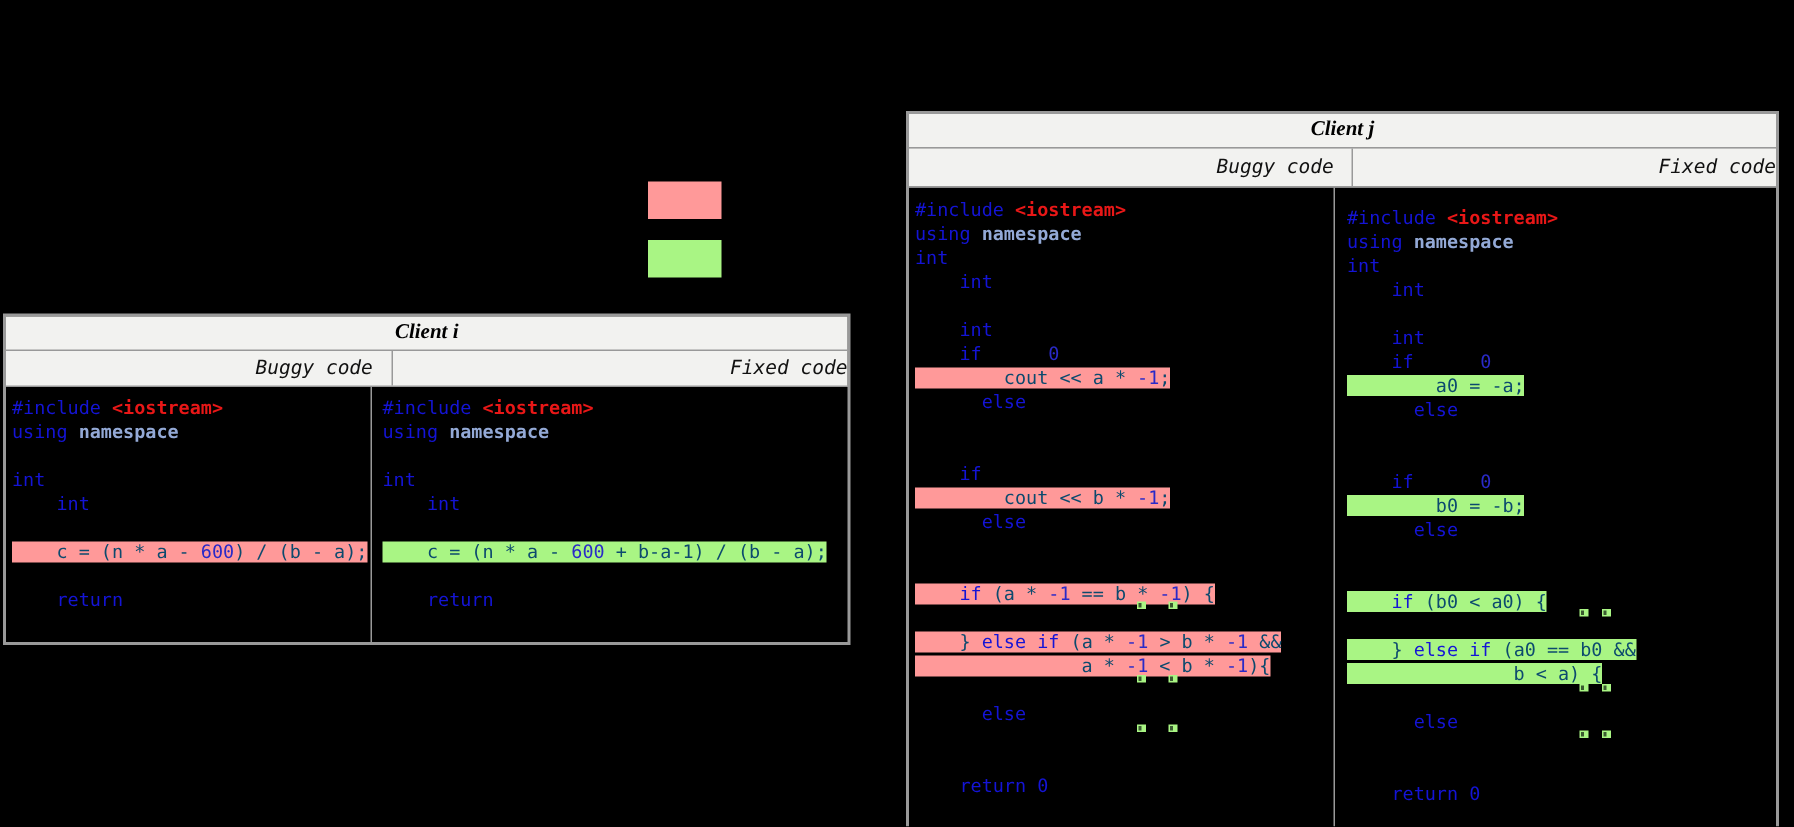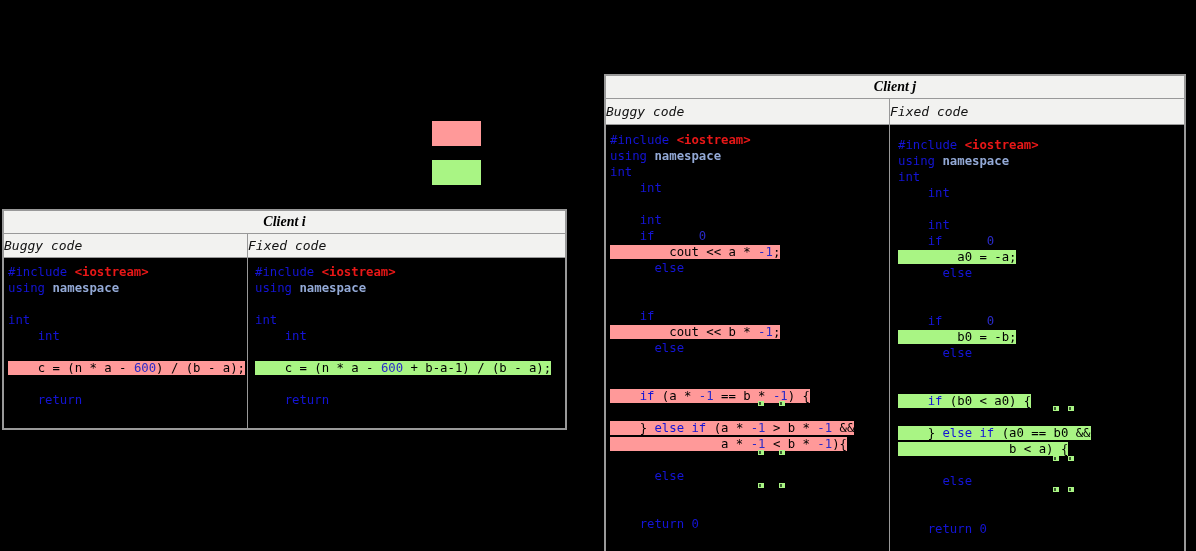--- a/index.html
+++ b/index.html
@@ -10,31 +10,31 @@
   html,body{background:var(--bg);}
   #canvas{position:relative;width:1196px;height:551px;background:var(--bg);overflow:hidden;
           font-family:"DejaVu Sans Mono",monospace;}
   .sw{position:absolute;left:432px;width:49px;height:25px;}
   .sw-red{top:121px;background:var(--red);}
   .sw-green{top:160px;background:var(--green);}
   .dtable{position:absolute;border:2px solid var(--border);background:var(--bg);}
   .title-row{background:var(--hbg);border-bottom:1px solid var(--border);text-align:center;
              font:italic bold 14px "Liberation Serif",serif;color:#000;}
   .sub-row{display:flex;background:var(--hbg);border-bottom:1px solid var(--border);}
-  .sub-cell{text-align:left;font:oblique 13px "DejaVu Sans Mono",monospace;color:#111;}
+  .sub-cell{text-align:right;font:oblique 13px "DejaVu Sans Mono",monospace;color:#111;margin-left:12px;}
   .body-row{display:flex;}
   .cell{position:relative;overflow:hidden;}
   .cell.second{border-left:1px solid var(--border);}
   .codewrap{white-space:pre;font:12.3px/16px "DejaVu Sans Mono",monospace;}
   .line{height:16px;white-space:pre;}
   .tk-k{color:var(--kw);font-weight:normal;}
   .tk-s{color:var(--ns);font-weight:bold;}
   .tk-i{color:var(--inc);font-weight:bold;margin-top:24px;}
   .tk-n{color:var(--num);}
-  .tk-b{color:#000000;}
+  .tk-b{color:#0c4a6e;}
   .tk-p{color:transparent;}
   .hl-r{background:var(--red);}
   .hl-g{background:var(--green);margin-top:24px;}
   .marker{position:absolute;width:6px;height:5px;background:var(--green);}
   .marker::after{content:"";position:absolute;left:1px;top:1px;width:2px;height:3px;background:#3a5a30;}
   
   #table-i{left:2px;top:209px;width:561px;height:217px;}
   #table-i .title-row{height:22px;line-height:22px;}
   #table-i .sub-cell{height:23px;line-height:23px;}
   #table-i .w1{width:243px;}

